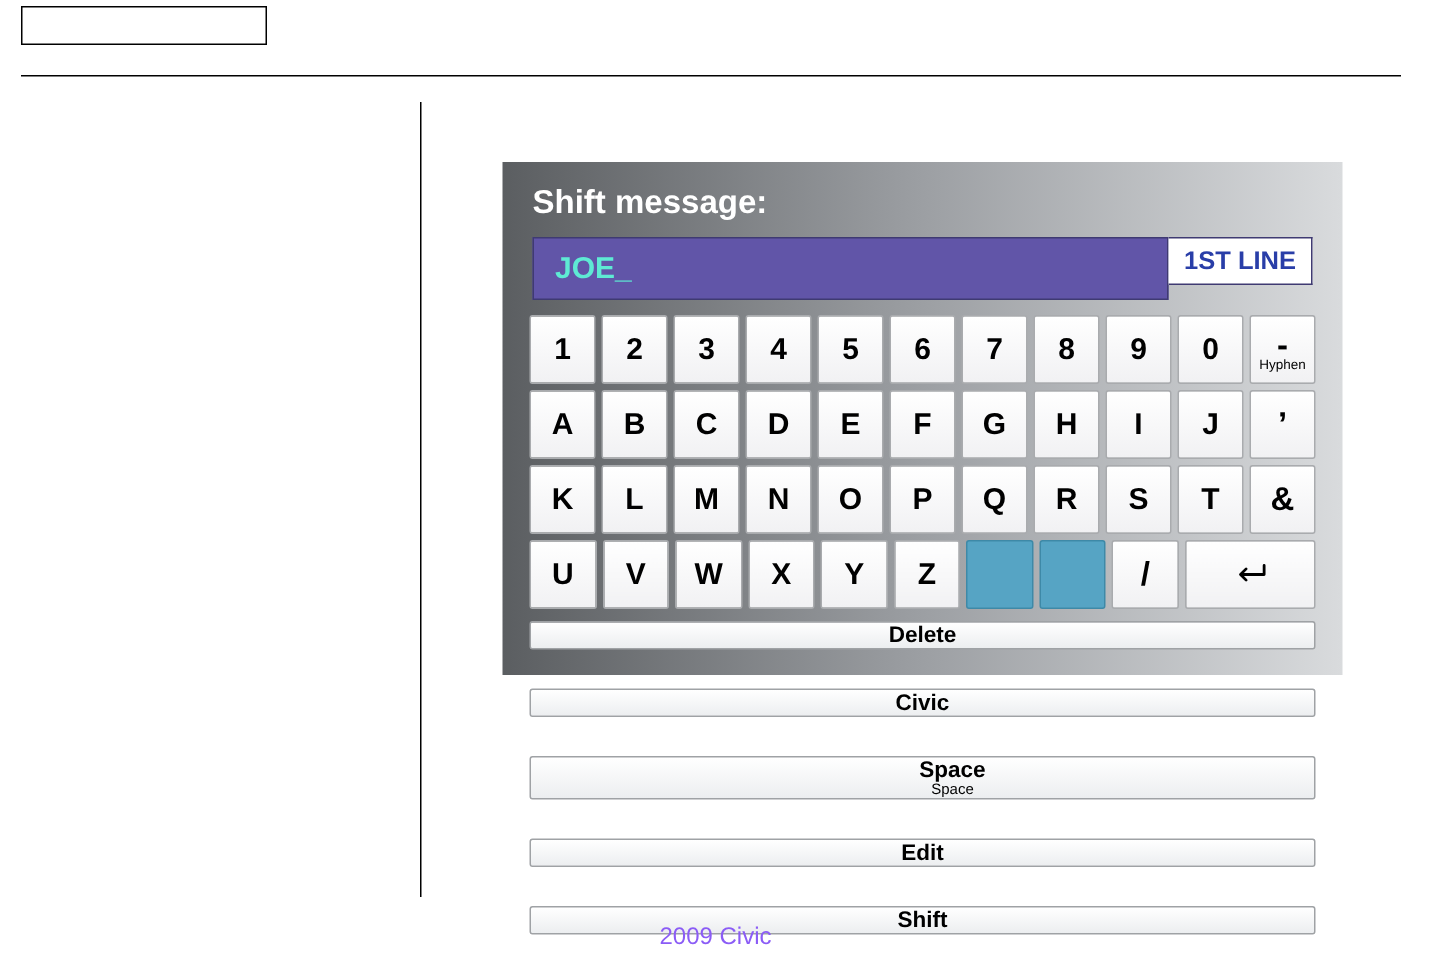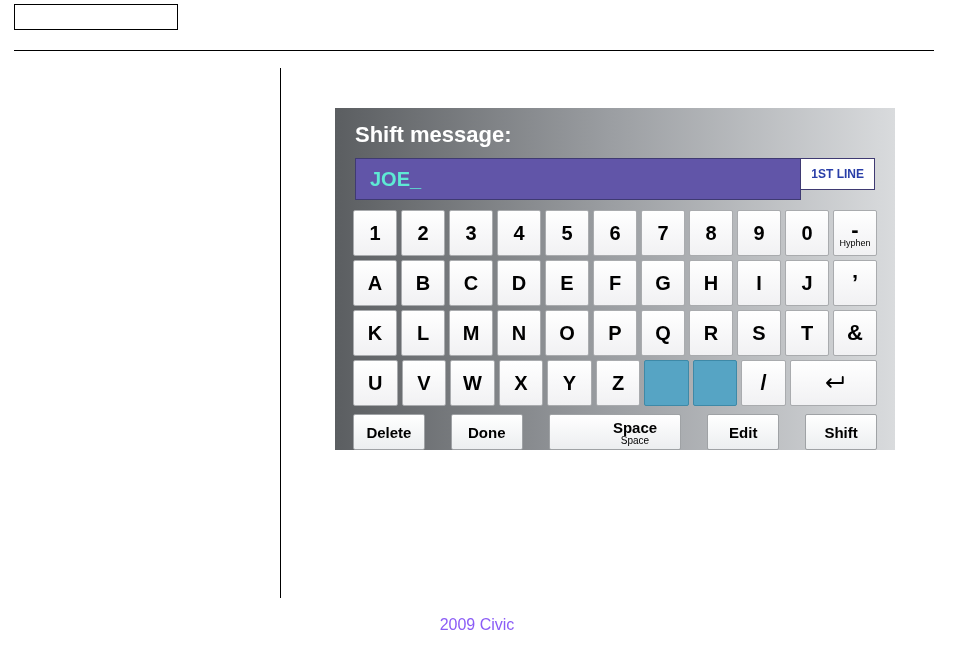--- a/index.html
+++ b/index.html
@@ -61,21 +61,21 @@
       font-weight: bold;
       padding: 20px 14px;
       height: 32px;
       border: 1px solid #3f3a72;
       display: flex; align-items: center;
     }
     .line-badge {
       background: #fff;
       color: #293ea8;
       font-weight: bold;
-      font-size: 12px;
+      font-size: 17px;
       padding: 0 10px;
       height: 32px;
       display: flex; align-items: center; justify-content: center;
       border: 1px solid #3f3a72;
       border-left: none;
       min-width: 68px;
     }
 
     .kb {
       padding: 0 6px;
@@ -106,20 +106,21 @@
       border-color: #3e89a7;
     }
     .key.enter svg { width: 30px; height: 20px; }
     .key.wide2 { flex: 2; }
 
     .fn-row {
       display: flex;
       gap: 26px;
       margin-top: 8px;
       padding: 0 6px;
+      flex-direction: column;
     }
     .fn-key {
       flex: 1;
       height: 36px;
       background: linear-gradient(#ffffff, #eceef0);
       border: 1px solid #9fa2a5;
       border-radius: 2px;
       display: flex; flex-direction: column;
       align-items: center; justify-content: center;
       font-weight: bold;
@@ -204,21 +205,21 @@
           </svg>
         </div>
       </div>
     </div>
 
   <div class="fn-row" id="fnrow">
       <div class="fn-key">
         <span>Delete</span>
       </div>
       <div class="fn-key">
-        <span>Done</span>
+        <span>Civic</span>
       </div>
       <div class="fn-key space">
         <span>Space</span>
         <span class="sub">Space</span>
       </div>
       <div class="fn-key">
         <span>Edit</span>
       </div>
       <div class="fn-key">
         <span>Shift</span>

